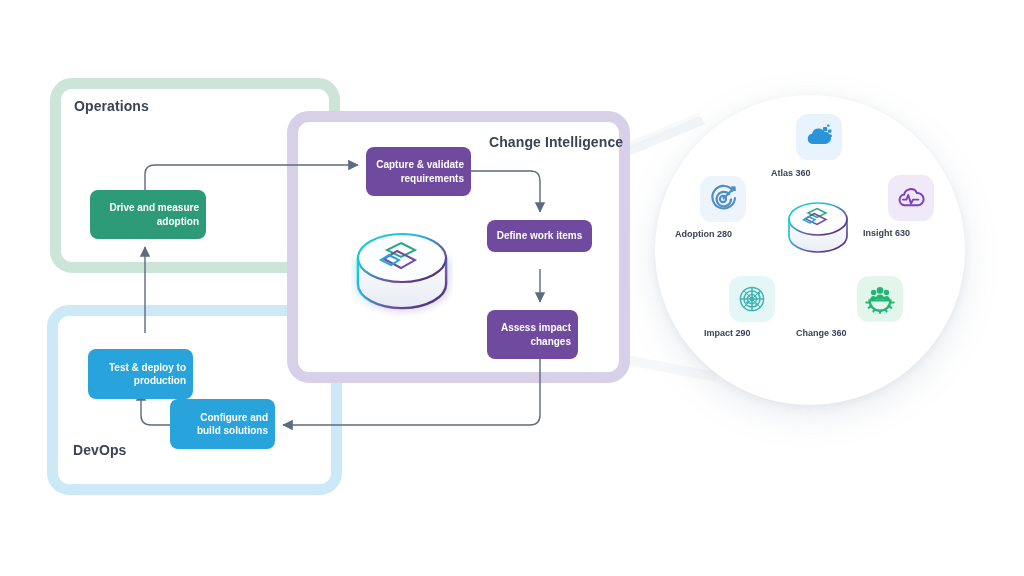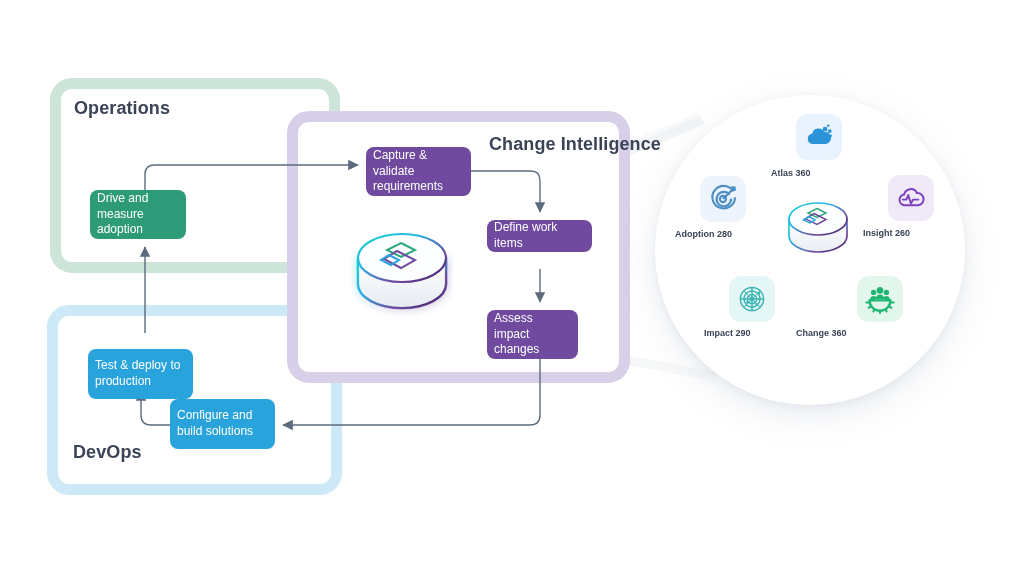--- a/index.html
+++ b/index.html
@@ -10,34 +10,34 @@
     color:#333d4e;
   }
   #stage{position:absolute;inset:0;width:1024px;height:576px;}
 
   
   .frame{position:absolute;border-radius:22px;box-sizing:border-box;background:transparent;}
   .frame-ops{left:50px;top:78px;width:290px;height:195px;border:11px solid #cde4d9;}
   .frame-dev{left:47px;top:305px;width:295px;height:190px;border:11px solid #cde8f7;}
   .frame-ci{left:287px;top:111px;width:343px;height:272px;border:11px solid #d8d0e9;}
 
-  .frame-label{position:absolute;font-size:18px;font-weight:bold;color:#3a4456;letter-spacing:.1px;white-space:nowrap;}
+  .frame-label{position:absolute;font-size:14px;font-weight:bold;color:#3a4456;letter-spacing:.1px;white-space:nowrap;}
   .lbl-ops{left:74px;top:98px;}
   .lbl-dev{left:73px;top:442px;}
   .lbl-ci{left:489px;top:134px;}
 
   
   .pbox{position:absolute;border-radius:8px;display:flex;align-items:center;justify-content:center;
-        text-align:left;color:#ffffff;font-size:12px;font-weight:normal;line-height:1.32;
+        text-align:right;color:#ffffff;font-size:10px;font-weight:bold;line-height:1.32;
         box-sizing:border-box;padding:4px 7px;}
   .green{background:#2e9b78;}
   .blue{background:#29a3dc;}
   .purple{background:#6f4a9f;}
 
-  .box-drive   {left:90px; top:190px; width:96px;height:49px;}
+  .box-drive   {left:90px; top:190px; width:116px;height:49px;}
   .box-test    {left:88px; top:333px; width:105px;height:50px;}
   .box-config  {left:170px;top:399px; width:105px;height:50px;}
   .box-capture {left:366px;top:147px; width:105px;height:49px;}
   .box-define  {left:487px;top:220px; width:105px;height:32px;}
   .box-assess  {left:487px;top:310px; width:91px;height:49px;}
 
   
   svg.layer{position:absolute;left:0;top:0;width:1024px;height:576px;overflow:visible;}
   svg.layer.behind{z-index:0;}
 
@@ -183,21 +183,21 @@
     </svg>
   </div>
   <div class="tile-cap c-adopt">Adoption 280</div>
 
   <div class="tile t-insight">
     <svg width="30" height="30" viewBox="0 0 30 30">
       <path d="M8.4,22.3 a5.4,5.4 0 0,1 -0.3,-10.7 a6.8,6.8 0 0,1 12.8,-1.6 a5.1,5.1 0 0,1 1.1,12.3 z" fill="none" stroke="#7b3fbf" stroke-width="2"></path>
       <path d="M6.8,16.6 h3.6 l1.8,-4.6 l2.8,8.6 l2,-4 h5.4" fill="none" stroke="#7b3fbf" stroke-width="1.9" stroke-linejoin="round" stroke-linecap="round"></path>
     </svg>
   </div>
-  <div class="tile-cap c-insight">Insight 260</div>
+  <div class="tile-cap c-insight">Insight 630</div>
 
   <div class="tile t-impact">
     <svg width="30" height="30" viewBox="0 0 30 30">
       <g fill="none" stroke="#3cb5b5" stroke-width="1.5">
         <circle cx="15" cy="15" r="11.6"></circle>
         <circle cx="15" cy="15" r="8"></circle>
         <circle cx="15" cy="15" r="4.6"></circle>
         <circle cx="15" cy="15" r="1.7"></circle>
         <path d="M15,3.4 V26.6 M3.4,15 H26.6"></path>
         <path d="M6.8,6.8 L23.2,23.2 M23.2,6.8 L6.8,23.2" stroke-width="1"></path>

